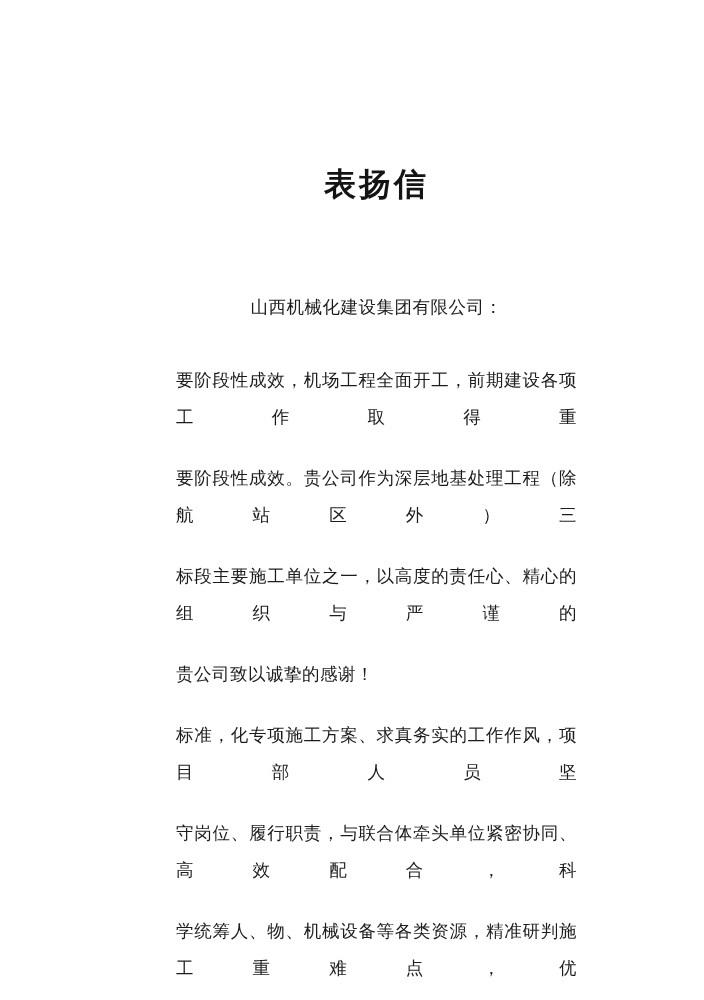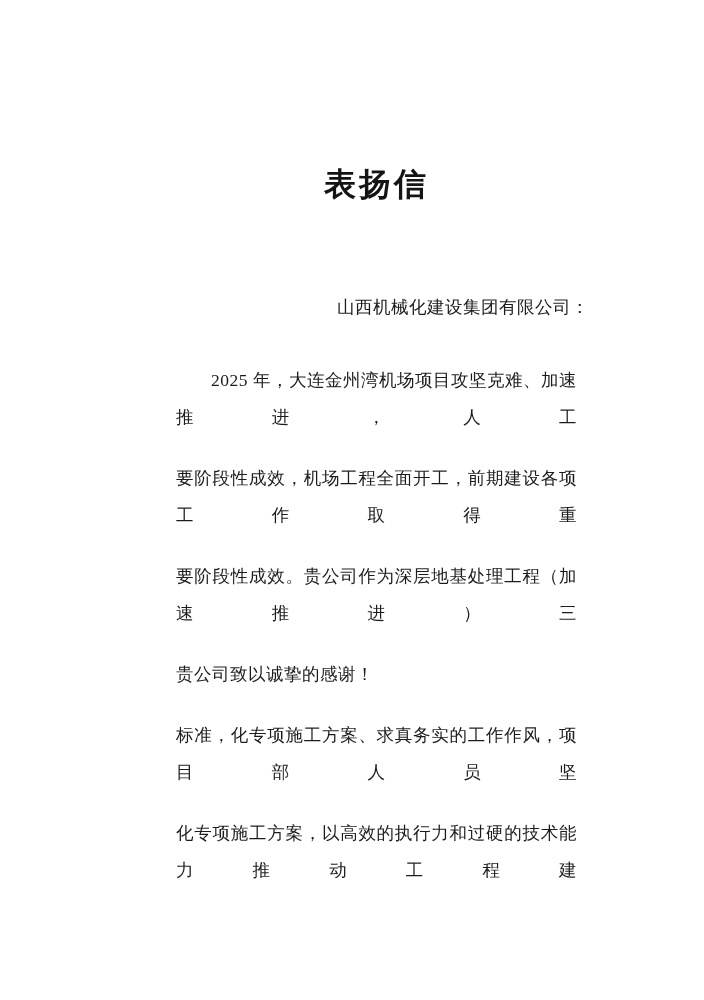--- a/index.html
+++ b/index.html
@@ -26,21 +26,21 @@
     line-height: 48px;
     letter-spacing: 3px;
     color: #141414;
   }
   .doc-body {
     margin-top: 45px;
     font-size: 17.5px;
   }
   .salutation {
     line-height: 37px;
-    text-align: right;
+    text-align: center;
     letter-spacing: 0.5px;
   }
   .line {
     line-height: 37px;
     letter-spacing: 0.5px;
     text-align: justify;
     text-align-last: justify;
   }
   .line.no-justify {
     text-align: center;
@@ -52,22 +52,24 @@
 </style>
 </head>
 <body>
 
 <div class="page">
   <div class="content">
     <h1 class="doc-title">表扬信</h1>
     <div class="doc-body">
       <div class="salutation">山西机械化建设集团有限公司：</div>
       <div id="lines-container">
-          <div class="line indent">2025 年，大连金州湾机场项目攻坚克难、加速推进，人工</div>
           <div class="line">要阶段性成效，机场工程全面开工，前期建设各项工作取得重</div>
-          <div class="line">要阶段性成效。贵公司作为深层地基处理工程（加速推进）三</div>
+          <div class="line">要阶段性成效。贵公司作为深层地基处理工程（除航站区外）三</div>
+          <div class="line">标段主要施工单位之一，以高度的责任心、精心的组织与严谨的</div>
           <div class="line no-justify">贵公司致以诚挚的感谢！</div>
           <div class="line">标准，化专项施工方案、求真务实的工作作风，项目部人员坚</div>
+          <div class="line">守岗位、履行职责，与联合体牵头单位紧密协同、高效配合，科</div>
+          <div class="line">学统筹人、物、机械设备等各类资源，精准研判施工重难点，优</div>
           <div class="line">化专项施工方案，以高效的执行力和过硬的技术能力推动工程建</div>
         </div>
     </div>
   </div>
 </div>
 
 </body></html>

